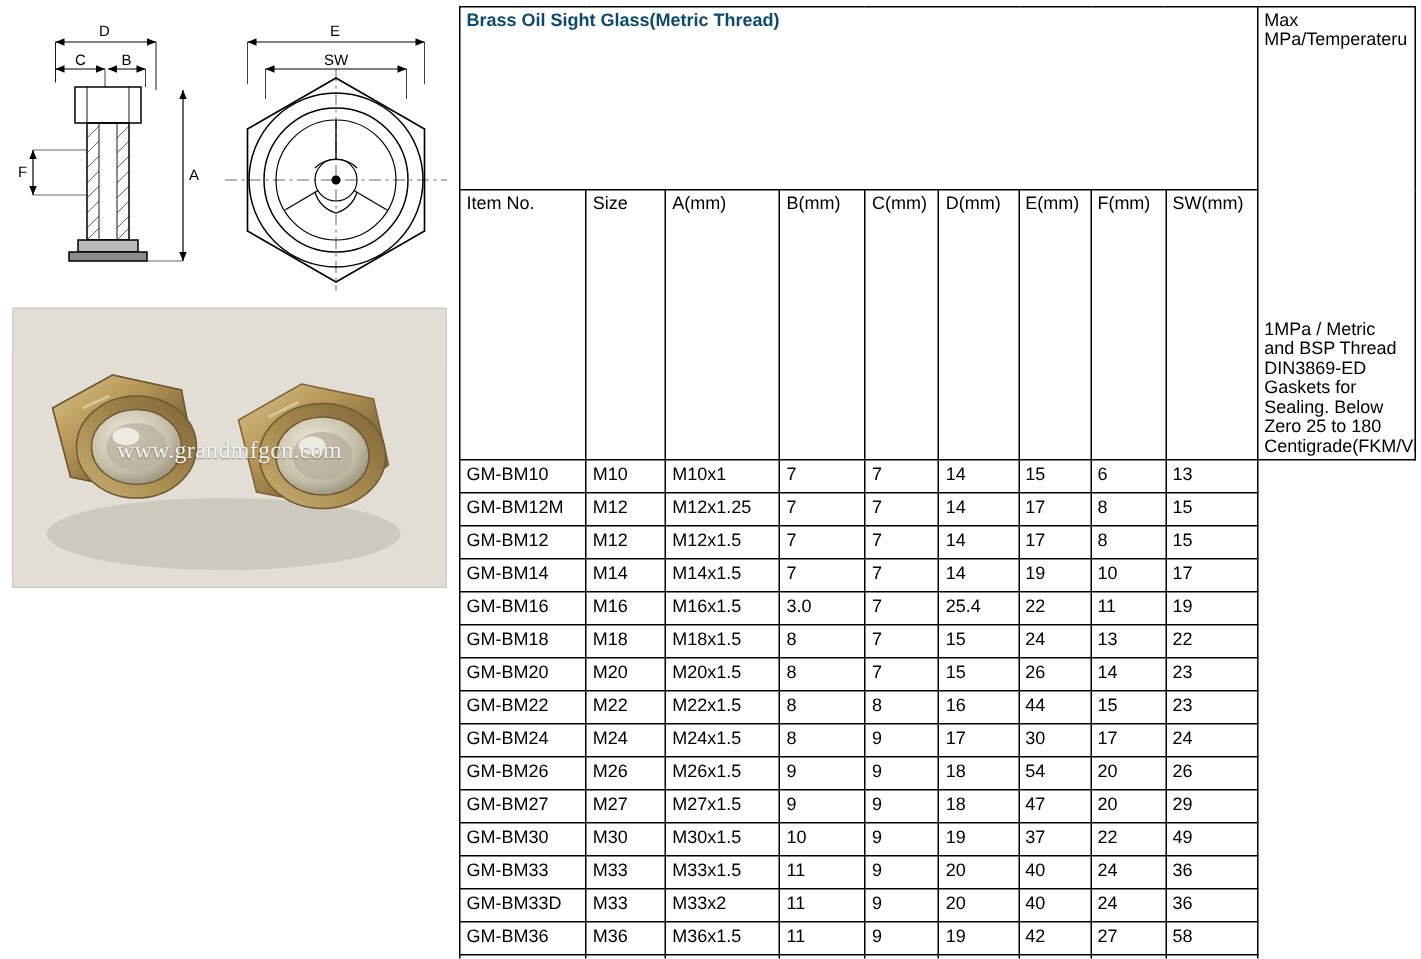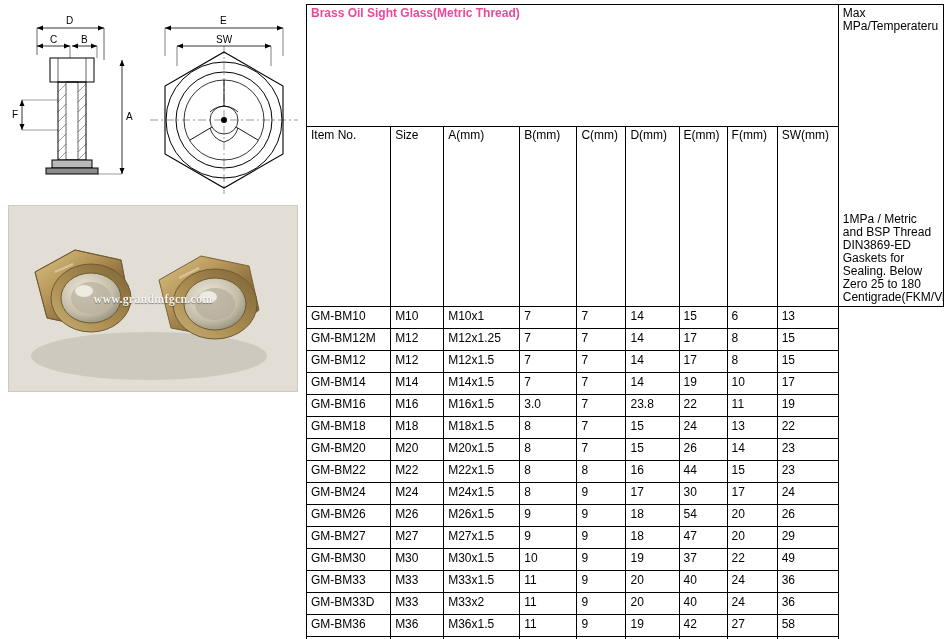--- a/index.html
+++ b/index.html
@@ -50,22 +50,22 @@
     border: 1px solid #cfcabf;
     overflow: hidden;
   }
   .watermark {
     position: absolute;
     left: 10px;
     top: 86px;
     width: 268px;
     text-align: center;
     font-family: "Liberation Serif", serif;
-    font-size: 12px;
-    font-weight: bold;
+    font-size: 16px;
+    font-weight: normal;
     color: #f2f2f2;
     text-shadow: 0 1px 1px rgba(60,50,30,0.55);
     letter-spacing: 0.2px;
   }
 
   
   .table-wrap {
     position: absolute;
     left: 306px;
     top: 4px;
@@ -83,21 +83,21 @@
     font-family: "Liberation Sans", sans-serif;
     padding: 2px 4px;
     vertical-align: top;
     text-align: left;
     height: 22px;
     box-sizing: border-box;
     overflow: hidden;
     white-space: nowrap;
   }
   .title-cell {
-    color: #ec4899;
+    color: #0c4a6e;
     font-weight: bold;
     font-size: 14px;
     height: 30px !important;
     vertical-align: middle;
   }
   thead td {
     vertical-align: top;
     white-space: normal;
     line-height: 13px;
     height: 44px !important;
@@ -362,21 +362,21 @@
             <td>19</td>
             <td>10</td>
             <td>17</td>
           </tr>
           <tr>
             <td>GM-BM16</td>
             <td>M16</td>
             <td>M16x1.5</td>
             <td>3.0</td>
             <td>7</td>
-            <td>23.8</td>
+            <td>25.4</td>
             <td>22</td>
             <td>11</td>
             <td>19</td>
           </tr>
           <tr>
             <td>GM-BM18</td>
             <td>M18</td>
             <td>M18x1.5</td>
             <td>8</td>
             <td>7</td>

